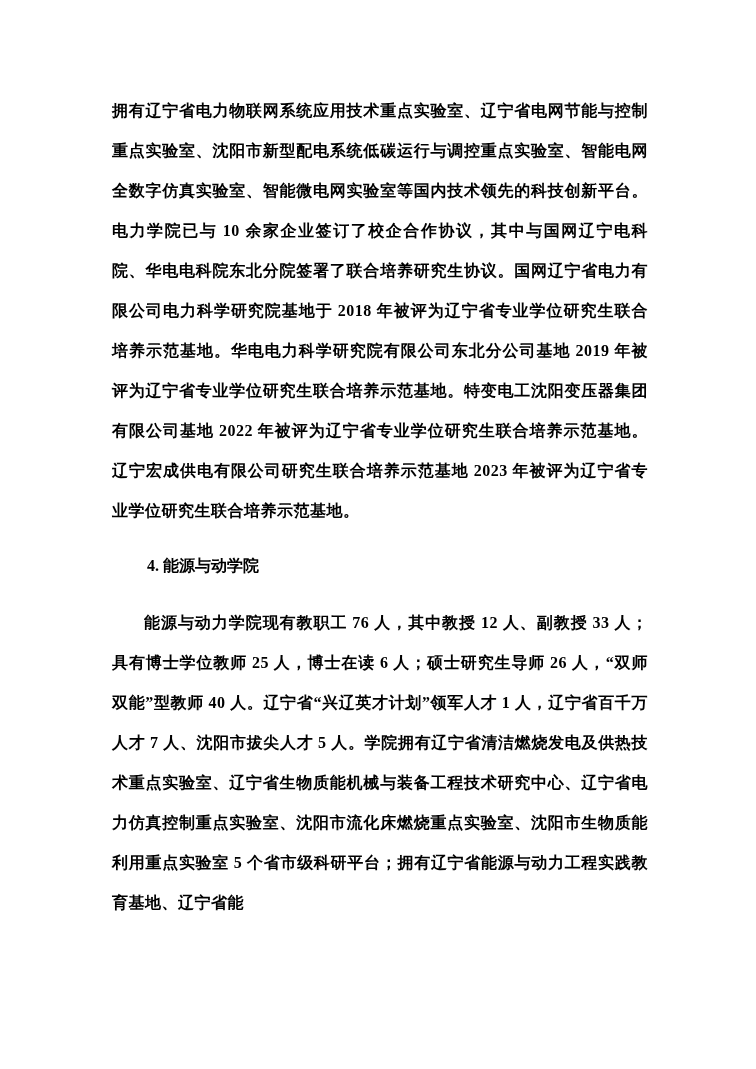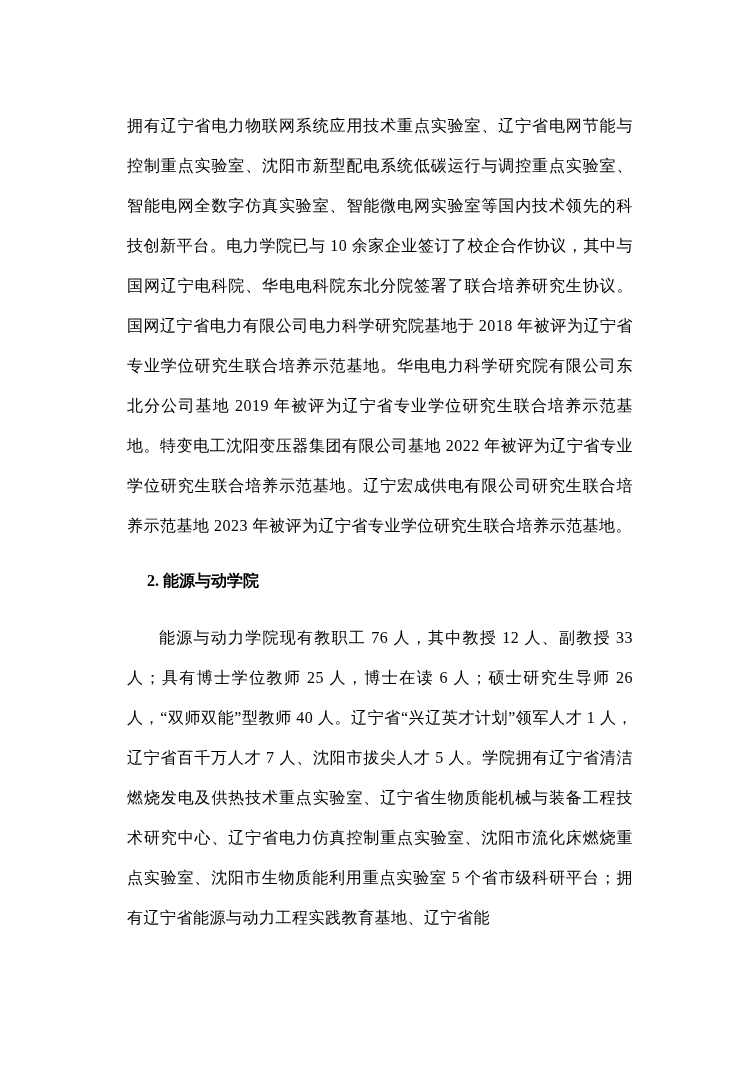--- a/index.html
+++ b/index.html
@@ -17,38 +17,39 @@
     width: 756px;
     height: 1069px;
     background: #ffffff;
     padding: 91px 108px 0 112px;
     font-family: "Liberation Serif", "DejaVu Serif", serif;
     font-size: 16px;
     line-height: 40px;
     color: #000000;
   }
   .body-paragraph {
-    margin: 15px;
+    margin: 0;
     text-align: justify;
     letter-spacing: 0.5px;
+    font-weight: bold;
   }
   .section-heading {
     margin: 15px 0 17px 0;
     font-size: 16px;
     line-height: 40px;
     font-weight: bold;
     text-indent: 35px;
     text-align: left;
   }
   .indented {
     text-indent: 32px;
   }
 </style>
 </head>
 <body>
 
 <div class="page">
   <p class="body-paragraph">拥有辽宁省电力物联网系统应用技术重点实验室、辽宁省电网节能与控制重点实验室、沈阳市新型配电系统低碳运行与调控重点实验室、智能电网全数字仿真实验室、智能微电网实验室等国内技术领先的科技创新平台。电力学院已与 10 余家企业签订了校企合作协议，其中与国网辽宁电科院、华电电科院东北分院签署了联合培养研究生协议。国网辽宁省电力有限公司电力科学研究院基地于 2018 年被评为辽宁省专业学位研究生联合培养示范基地。华电电力科学研究院有限公司东北分公司基地 2019 年被评为辽宁省专业学位研究生联合培养示范基地。特变电工沈阳变压器集团有限公司基地 2022 年被评为辽宁省专业学位研究生联合培养示范基地。辽宁宏成供电有限公司研究生联合培养示范基地 2023 年被评为辽宁省专业学位研究生联合培养示范基地。</p>
 
-  <h2 class="section-heading">2. 能源与动学院</h2>
+  <h2 class="section-heading">4. 能源与动学院</h2>
 
   <p class="body-paragraph indented">能源与动力学院现有教职工 76 人，其中教授 12 人、副教授 33 人；具有博士学位教师 25 人，博士在读 6 人；硕士研究生导师 26 人，“双师双能”型教师 40 人。辽宁省“兴辽英才计划”领军人才 1 人，辽宁省百千万人才 7 人、沈阳市拔尖人才 5 人。学院拥有辽宁省清洁燃烧发电及供热技术重点实验室、辽宁省生物质能机械与装备工程技术研究中心、辽宁省电力仿真控制重点实验室、沈阳市流化床燃烧重点实验室、沈阳市生物质能利用重点实验室 5 个省市级科研平台；拥有辽宁省能源与动力工程实践教育基地、辽宁省能</p>
 </div>
 
 </body></html>

